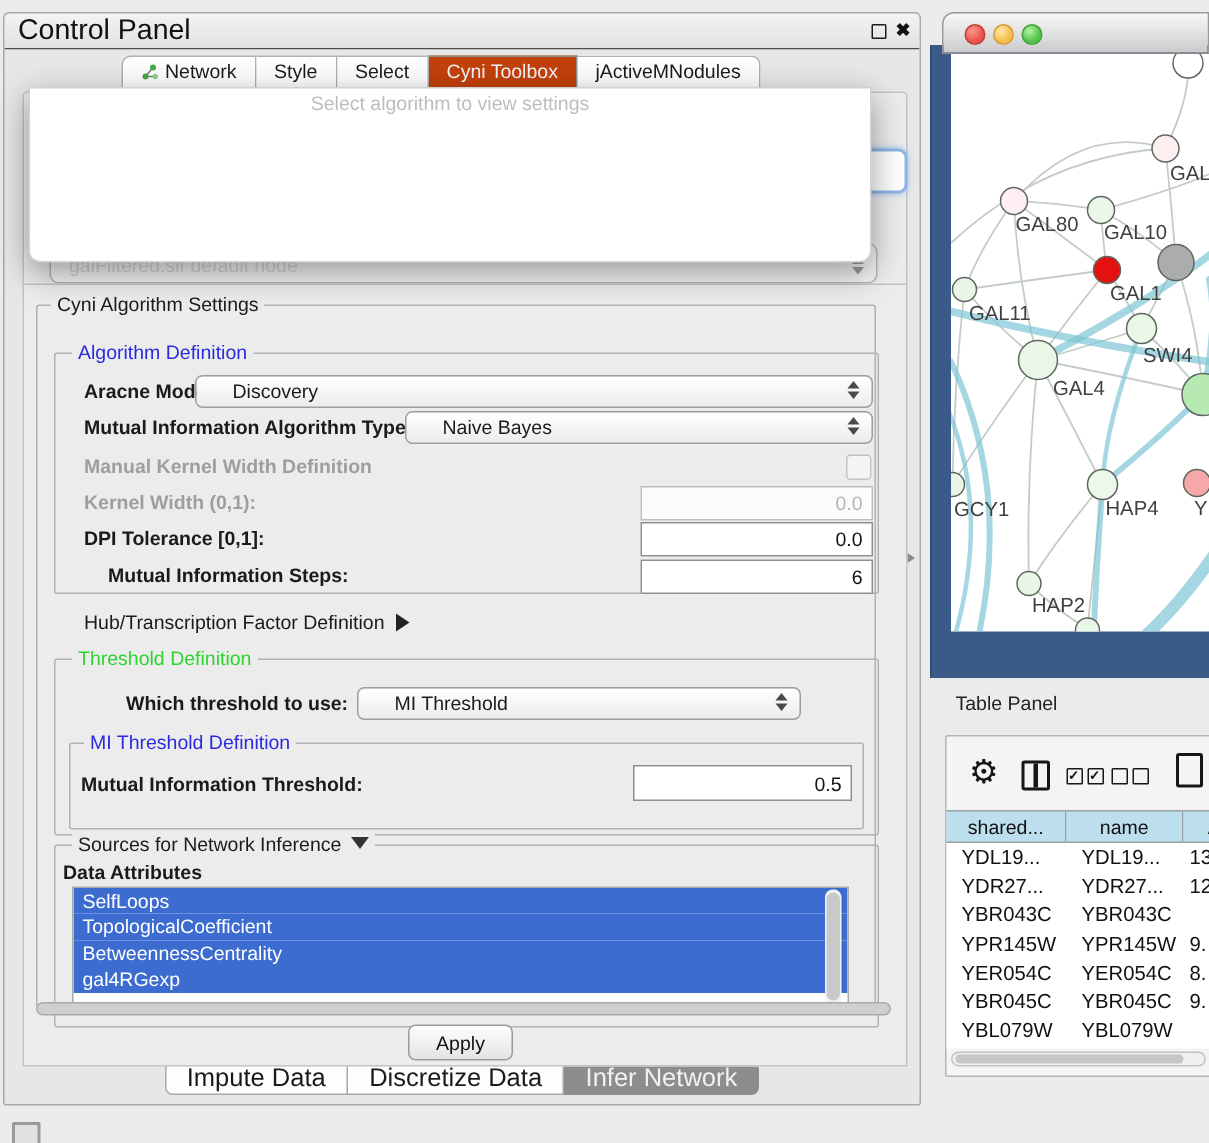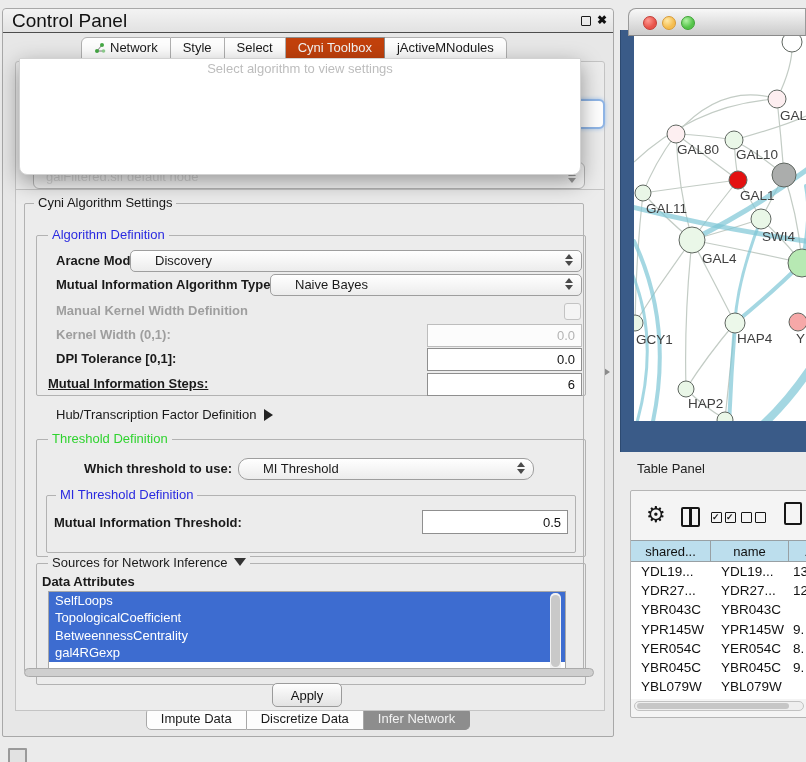--- a/index.html
+++ b/index.html
@@ -68,21 +68,21 @@
   .attr-vscroll{position:absolute;left:546px;top:576px;width:11px;height:78px;background:#f2f2f2;border-radius:5px;}
   .attr-vscroll .thumb{position:absolute;left:1px;right:1px;top:2px;height:72px;background:#c9c9c9;border-radius:5px;}
   .hscroll{position:absolute;left:20px;top:651px;width:570px;height:9px;background:#cfcfcf;
        border:1px solid #aaa;border-radius:5px;box-sizing:border-box;}
   .vscrollbar{position:absolute;left:584px;top:182px;width:14px;height:478px;background:#ededed;border-left:1px solid #d5d5d5;}
   .vscrollbar .thumb{position:absolute;left:2px;width:9px;top:8px;height:458px;background:#c4c4c4;border-radius:6px;}
   .applybtn{position:absolute;left:268px;top:666px;width:70px;height:24px;font-size:13px;
        background:linear-gradient(#fefefe,#e3e3e3);border:1px solid #9b9b9b;border-radius:5px;
        font-family:"Liberation Sans",sans-serif;color:#111;}
   .btabs{position:absolute;left:0;right:0;top:699px;height:22px;display:flex;justify-content:center;}
-  .btab{height:20px;line-height:20px;padding:0 14px;font-size:13px;background:#fdfdfd;
+  .btab{height:20px;line-height:20px;padding:0 14px;font-size:17px;background:#fdfdfd;
        border:1px solid #a8a8a8;border-left:none;}
   .btab:first-child{border-left:1px solid #a8a8a8;border-radius:5px 0 0 5px;}
   .btab:last-child{border-radius:0 5px 5px 0;}
   .btab.sel{background:#8d8d8d;color:#f2f2f2;border-color:#8d8d8d;}
   
   .split-arrow{position:absolute;left:604px;top:368px;width:0;height:0;
        border-top:4px solid transparent;border-bottom:4px solid transparent;border-left:6px solid #8a8a8a;}
   
   .desktop{position:absolute;left:620px;top:30px;width:186px;height:422px;background:#3a5b88;
        border-left:1px solid #2d4a71;}
@@ -195,32 +195,32 @@
 
       <span class="flabel dis" style="left:40px;top:110px;">Manual Kernel Width Definition</span>
       <div class="chkbox" style="left:548px;top:113px;"></div>
 
       <span class="flabel dis" style="left:40px;top:134px;">Kernel Width (0,1):</span>
       <input class="tfield" style="left: 411px; top: 134px; width: 155px;" disabled="" value="0.0">
 
       <span class="flabel" style="left:40px;top:158px;">DPI Tolerance [0,1]:</span>
       <input class="tfield" style="left: 411px; top: 158px; width: 155px;" value="0.0">
 
-      <span class="flabel" style="left:32px;top:183px;text-decoration:underline;">Mutual Information Steps:</span>
+      <span class="flabel" style="left:56px;top:183px;">Mutual Information Steps:</span>
       <input class="tfield" style="left: 411px; top: 183px; width: 155px;" value="6">
 
       <div class="hubrow" style="top:216px;left:40px;position:absolute;">
         <span>Hub/Transcription Factor Definition</span><span class="tri-right"></span>
       </div>
 
       <div class="grp" style="left:20px;top:249px;width:548px;height:116px;"></div>
       <div class="grp-label green" style="left:32px;top:242px;">Threshold Definition</div>
 
       <span class="flabel" style="left:68px;top:268px;">Which threshold to use:</span>
-      <div class="combo" style="left:222px;top:268px;width:296px;border-radius:10px;">
+      <div class="combo" style="left:222px;top:268px;width:296px;">
         <span>MI Threshold</span>
         <span class="spin">
             <i class="up"></i>
             <i class="dn"></i>
           </span>
       </div>
 
       <div class="grp" style="left:30px;top:305px;width:528px;height:56px;"></div>
       <div class="grp-label blue" style="left:40px;top:298px;">MI Threshold Definition</div>
       <span class="flabel" style="left:38px;top:322px;">Mutual Information Threshold:</span>

